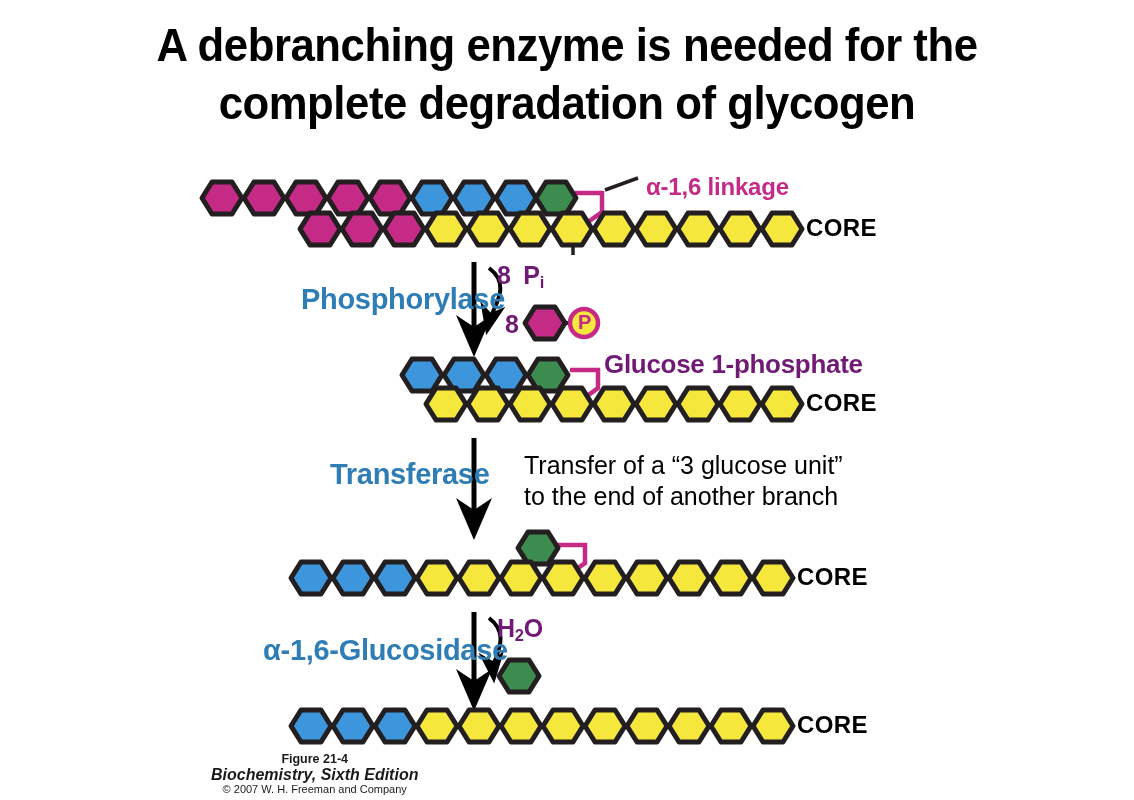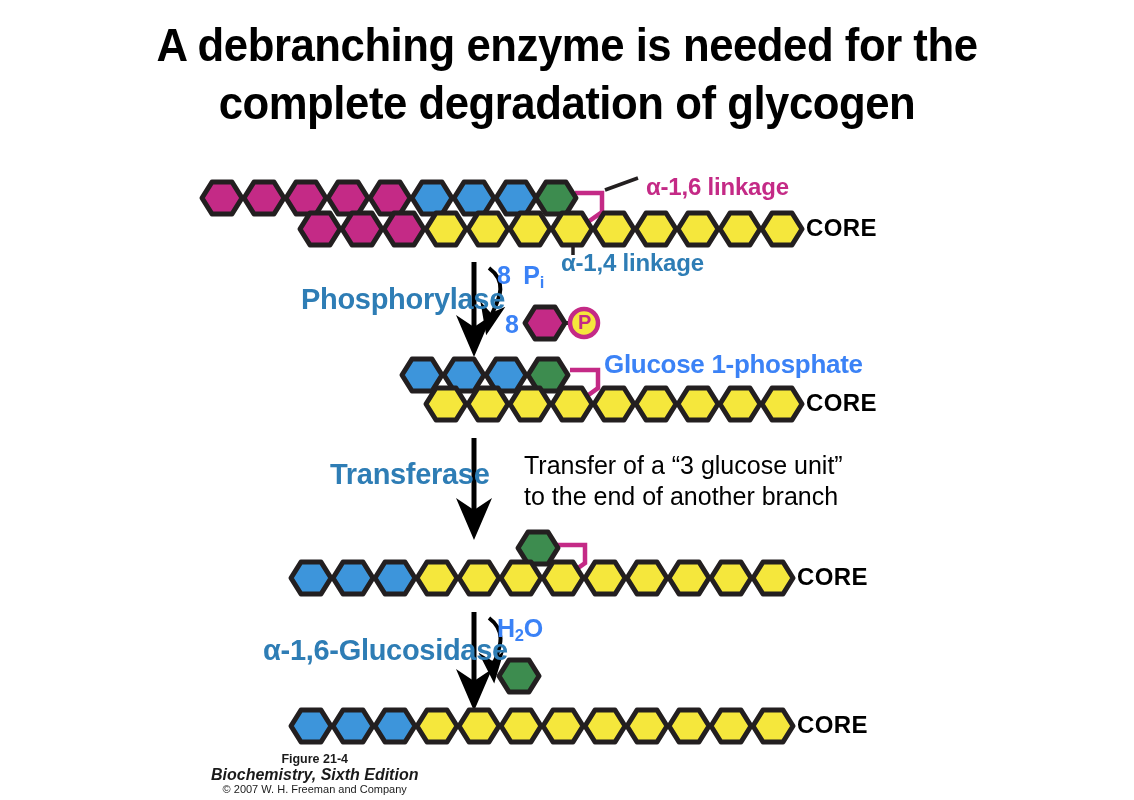--- a/index.html
+++ b/index.html
@@ -67,21 +67,21 @@
     font-size: 24px;
     letter-spacing: -0.2px;
   }
   .enzyme {
     color: #2E7DB5;
     font-weight: bold;
     font-size: 29px;
     letter-spacing: -0.3px;
   }
   .blackbold {
-    color: #3b82f6;
+    color: #701a75;
     font-weight: bold;
     font-size: 25px;
     letter-spacing: -0.3px;
   }
   .corelbl {
     color: #000;
     font-weight: bold;
     font-size: 24px;
     letter-spacing: 0.4px;
   }
@@ -260,21 +260,20 @@
         <use href="#hexunit" x="647" y="726" fill="#F5E73C"></use>
         <use href="#hexunit" x="689" y="726" fill="#F5E73C"></use>
         <use href="#hexunit" x="731" y="726" fill="#F5E73C"></use>
         <use href="#hexunit" x="773" y="726" fill="#F5E73C"></use>
       </g>
     </g>
   </svg>
 
   <div class="ftext lbl-magenta" style="left:646px; top:173px;">α-1,6 linkage</div>
 
-  <div class="ftext lbl-blue" style="left:561px; top:249px;">α-1,4 linkage</div>
 
   <div class="ftext corelbl" style="left:806px; top:214px;">CORE</div>
   <div class="ftext corelbl" style="left:806px; top:389px;">CORE</div>
   <div class="ftext corelbl" style="left:797px; top:563px;">CORE</div>
   <div class="ftext corelbl" style="left:797px; top:711px;">CORE</div>
 
   <div class="ftext enzyme" style="left:301px; top:283px;">Phosphorylase</div>
 
   <div class="ftext blackbold" style="left:497px; top:261px;">
     <span>8</span>

